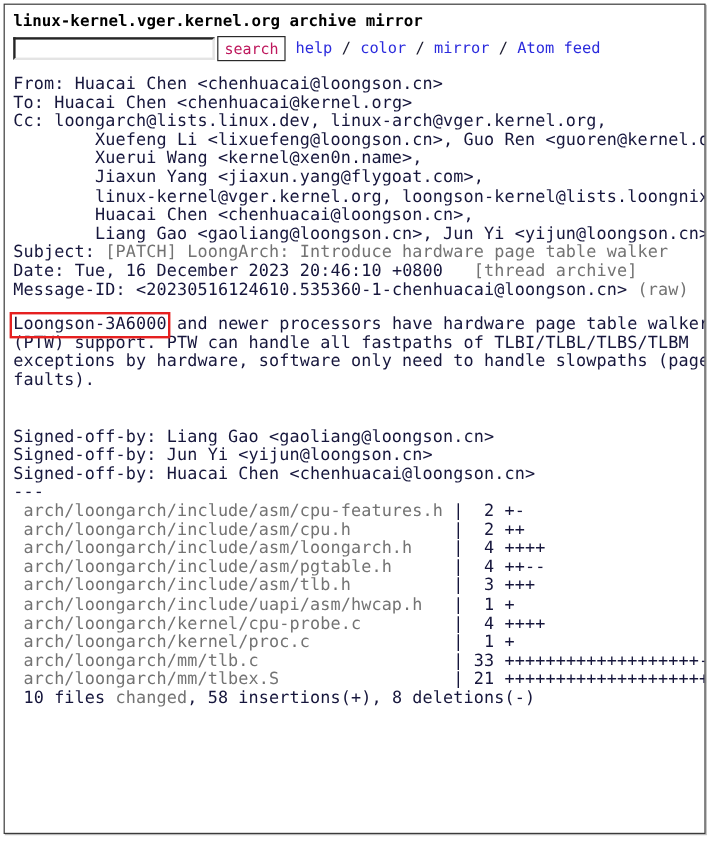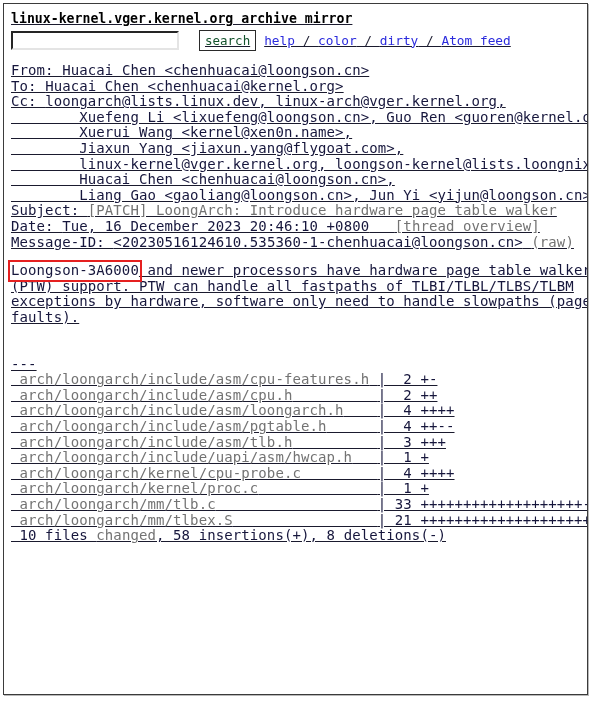--- a/index.html
+++ b/index.html
@@ -21,21 +21,20 @@
     width: 585px;
     height: 692px;
     border: 1px solid #3b3b3b;
     box-sizing: border-box;
     background: #ffffff;
     box-shadow: 1px 1px 0 #b9b9b9;
     overflow: hidden;
   }
   .inner {
     padding: 7px 0 0 7px;
-    text-decoration: underline;
   }
 
   
   .site-title {
     font-family: "DejaVu Sans Mono", "Liberation Mono", monospace;
     font-weight: bold;
     font-size: 13.2px;
     line-height: 16px;
     letter-spacing: 0px;
     color: #000000;
@@ -59,27 +58,27 @@
     background: #ffffff;
     font-family: "DejaVu Sans Mono", "Liberation Mono", monospace;
     font-size: 12px;
     padding: 0 2px;
     outline: none;
   }
   .search-button {
     height: 21px;
     min-width: 57px;
     box-sizing: border-box;
-    margin-left: 20px;
+    margin-left: 2px;
     border: 1px solid #2a2a2a;
     background: #ffffff;
     font-family: "DejaVu Sans Mono", "Liberation Mono", monospace;
     font-size: 12.5px;
     line-height: 19px;
-    color: #14532d;
+    color: #be185d;
     padding: 0 5px;
     cursor: pointer;
   }
   .nav-links {
     margin-left: 8px;
     font-size: 12.8px;
     line-height: 18px;
     white-space: pre;
     color: #16166b;
   }
@@ -125,45 +124,48 @@
 <body>
 
 <div id="page-frame">
   <div class="inner">
 
     <div class="site-title">linux-kernel.vger.kernel.org archive mirror</div>
 
     <div class="searchbar">
       <input class="search-input" type="text" placeholder="" style="">
       <button class="search-button">search</button>
-      <span class="nav-links" id="nav-links"><a href="#">help</a><span class="nav-sep"> / </span><a href="#">color</a><span class="nav-sep"> / </span><a href="#">dirty</a><span class="nav-sep"> / </span><a href="#">Atom feed</a></span>
+      <span class="nav-links" id="nav-links"><a href="#">help</a><span class="nav-sep"> / </span><a href="#">color</a><span class="nav-sep"> / </span><a href="#">mirror</a><span class="nav-sep"> / </span><a href="#">Atom feed</a></span>
     </div>
 
     <div class="spacer-head"></div>
 
     <pre class="mail"><span>From: </span><span>Huacai Chen &lt;chenhuacai@loongson.cn&gt;</span>
 <span>To: </span><span>Huacai Chen &lt;chenhuacai@kernel.org&gt;</span>
 <span>Cc: </span><span id="cc-block">loongarch@lists.linux.dev, linux-arch@vger.kernel.org,
         Xuefeng Li &lt;lixuefeng@loongson.cn&gt;, Guo Ren &lt;guoren@kernel.org&gt;,
         Xuerui Wang &lt;kernel@xen0n.name&gt;,
         Jiaxun Yang &lt;jiaxun.yang@flygoat.com&gt;,
         linux-kernel@vger.kernel.org, loongson-kernel@lists.loongnix.cn,
         Huacai Chen &lt;chenhuacai@loongson.cn&gt;,
         Liang Gao &lt;gaoliang@loongson.cn&gt;, Jun Yi &lt;yijun@loongson.cn&gt;</span>
 <span>Subject: </span><a class="lnk" href="#">[PATCH] LoongArch: Introduce hardware page table walker</a>
-<span>Date: </span><span>Tue, 16 December 2023 20:46:10 +0800</span>   <a class="lnk" href="#">[thread overview]</a>
+<span>Date: </span><span>Tue, 16 December 2023 20:46:10 +0800</span>   <a class="lnk" href="#">[thread archive]</a>
 <span>Message-ID: </span><span>&lt;20230516124610.535360-1-chenhuacai@loongson.cn&gt;</span> <a class="lnk" href="#">(raw)</a></pre>
 
     <div class="spacer-body"></div>
 
     <pre class="mail"><span class="hl-wrap"><span>Loongson-3A6000</span><span class="hl-box"></span></span><span> and newer processors have hardware page table walker</span>
 <span id="para1">(PTW) support. PTW can handle all fastpaths of TLBI/TLBL/TLBS/TLBM
 exceptions by hardware, software only need to handle slowpaths (page
 faults).
-</span><span class="gap"></span><span class="gap"></span><span>---</span></pre>
+</span><span class="gap"></span><span class="gap"></span><span id="signoffs">Signed-off-by: Liang Gao &lt;gaoliang@loongson.cn&gt;
+Signed-off-by: Jun Yi &lt;yijun@loongson.cn&gt;
+Signed-off-by: Huacai Chen &lt;chenhuacai@loongson.cn&gt;
+</span><span>---</span></pre>
 
     <pre class="mail" id="diffstat"><a href="#" class="lnk"> arch/loongarch/include/asm/cpu-features.h</a><span> </span><span>|  2 +-
 </span><a href="#" class="lnk"> arch/loongarch/include/asm/cpu.h</a><span>          </span><span>|  2 ++
 </span><a href="#" class="lnk"> arch/loongarch/include/asm/loongarch.h</a><span>    </span><span>|  4 ++++
 </span><a href="#" class="lnk"> arch/loongarch/include/asm/pgtable.h</a><span>      </span><span>|  4 ++--
 </span><a href="#" class="lnk"> arch/loongarch/include/asm/tlb.h</a><span>          </span><span>|  3 +++
 </span><a href="#" class="lnk"> arch/loongarch/include/uapi/asm/hwcap.h</a><span>   </span><span>|  1 +
 </span><a href="#" class="lnk"> arch/loongarch/kernel/cpu-probe.c</a><span>         </span><span>|  4 ++++
 </span><a href="#" class="lnk"> arch/loongarch/kernel/proc.c</a><span>              </span><span>|  1 +
 </span><a href="#" class="lnk"> arch/loongarch/mm/tlb.c</a><span>                   </span><span>| 33 +++++++++++++++++++-----

